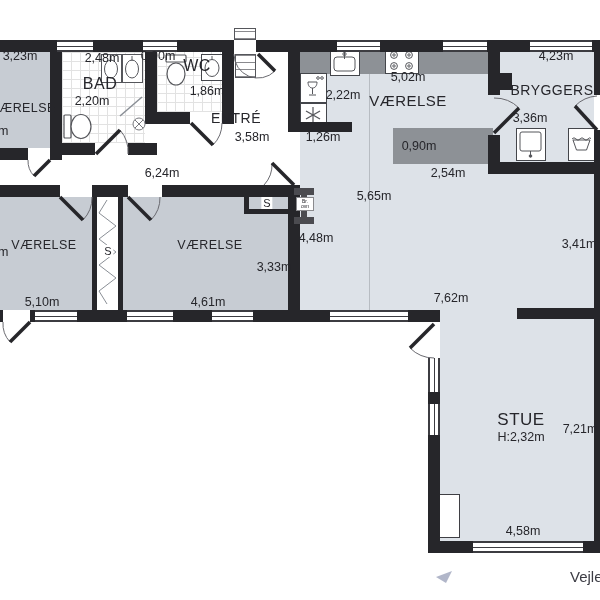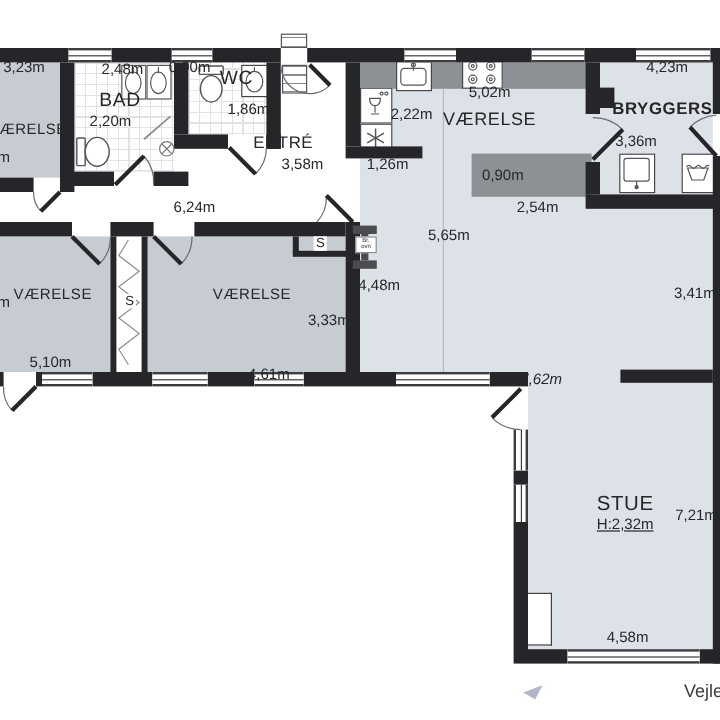--- a/index.html
+++ b/index.html
@@ -272,46 +272,46 @@
     <polygon points="436,577 452,571 446,583" fill="#a3a9c0" opacity="0.85"></polygon>
   </svg>
 
   <div class="room-raw" style="left:-9px;top:101px;">VÆRELSE</div>
   <div class="room" style="left:100px;top:84px;font-size:16px;">BAD</div>
   <div class="room" style="left:197px;top:66px;font-size:16px;">WC</div>
   <div class="room" style="left:236px;top:118px;font-size:14px;">ENTRÉ</div>
   <div class="room" style="left:44px;top:245px;font-size:12.5px;">VÆRELSE</div>
   <div class="room" style="left:210px;top:245px;font-size:12.5px;">VÆRELSE</div>
   <div class="room" style="left:408px;top:100px;">VÆRELSE</div>
-  <div class="room" style="left:552px;top:90px;font-size:14px;font-weight:bold;">BRYGGERS</div>
+  <div class="room" style="left:552px;top:90px;font-size:14px;">BRYGGERS</div>
   <div class="room" style="left:521px;top:420px;font-size:17px;">STUE</div>
   <div class="s-label" style="left:108px;top:251px;">S</div>
   <div class="s-label" style="left:267px;top:203px;">S</div>
 
   <div class="dim" style="left:20px;top:56px;">3,23m</div>
   <div class="dim-raw" style="left:-2px;top:124px;">m</div>
   <div class="dim" style="left:102px;top:58px;">2,48m</div>
   <div class="dim" style="left:92px;top:101px;">2,20m</div>
   <div class="dim" style="left:158px;top:56px;">0,90m</div>
   <div class="dim" style="left:207px;top:91px;">1,86m</div>
   <div class="dim" style="left:252px;top:137px;">3,58m</div>
   <div class="dim" style="left:162px;top:173px;">6,24m</div>
   <div class="dim" style="left:42px;top:302px;">5,10m</div>
   <div class="dim-raw" style="left:-2px;top:245px;">m</div>
-  <div class="dim" style="left:208px;top:312px;margin-left:16px;">4,61m</div>
+  <div class="dim" style="left:208px;top:302px;">4,61m</div>
   <div class="dim" style="left:274px;top:267px;">3,33m</div>
   <div class="dim" style="left:408px;top:77px;">5,02m</div>
   <div class="dim" style="left:343px;top:95px;">2,22m</div>
   <div class="dim" style="left:323px;top:137px;">1,26m</div>
   <div class="dim" style="left:419px;top:146px;">0,90m</div>
   <div class="dim" style="left:448px;top:173px;text-align:center;">2,54m</div>
   <div class="dim" style="left:556px;top:56px;">4,23m</div>
   <div class="dim" style="left:530px;top:118px;">3,36m</div>
   <div class="dim" style="left:374px;top:196px;">5,65m</div>
   <div class="dim" style="left:316px;top:238px;">4,48m</div>
   <div class="dim" style="left:579px;top:244px;">3,41m</div>
-  <div class="dim" style="left:451px;top:316px;font-style:italic;">7,62m</div>
-  <div class="dim" style="left:521px;top:437px;text-decoration:underline;">H:2,32m</div>
+  <div class="dim" style="left:451px;top:298px;">7,62m</div>
+  <div class="dim" style="left:521px;top:437px;">H:2,32m</div>
   <div class="dim" style="left:580px;top:429px;">7,21m</div>
   <div class="dim" style="left:523px;top:531px;">4,58m</div>
 
   <div class="footer-text" style="left:570px;top:568px;">Vejle</div>
 </div>
 
 </body></html>

